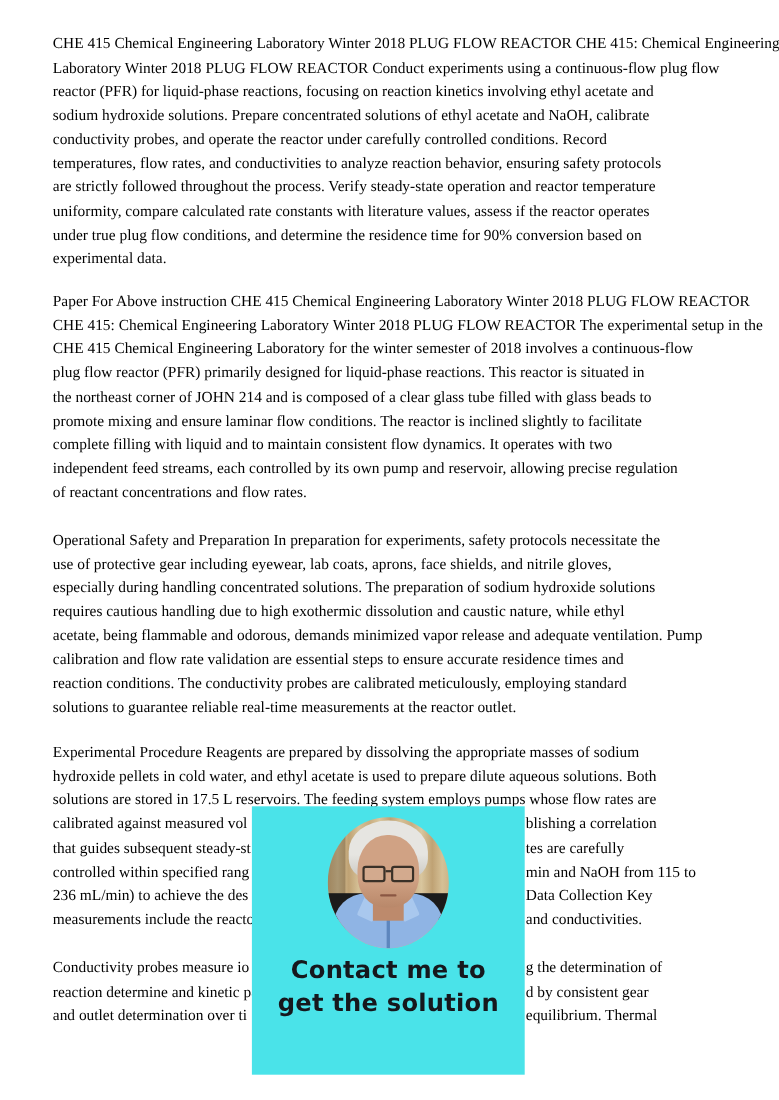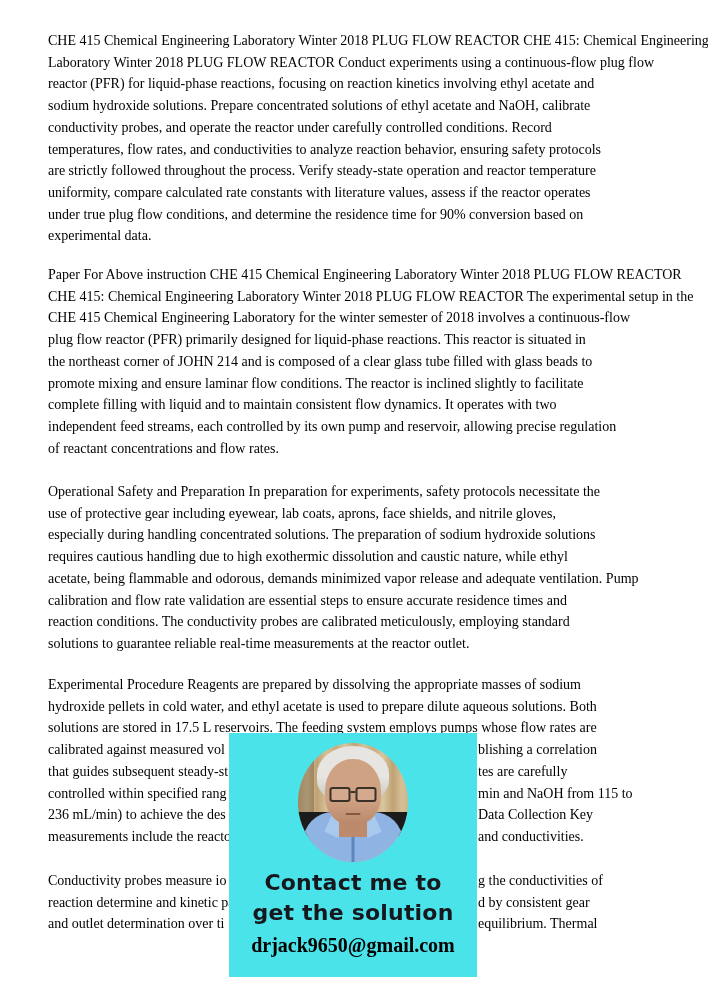--- a/index.html
+++ b/index.html
@@ -99,21 +99,21 @@
     width: 15px; height: 2px; background: #8a5743; border-radius: 1px; }
 </style>
 </head>
 <body>
 
 <div id="doc">
     <div class="para" style="top: 30px;"><div class="line">CHE 415 Chemical Engineering Laboratory Winter 2018 PLUG FLOW REACTOR CHE 415: Chemical Engineering</div><div class="line">Laboratory Winter 2018 PLUG FLOW REACTOR Conduct experiments using a continuous-flow plug flow</div><div class="line">reactor (PFR) for liquid-phase reactions, focusing on reaction kinetics involving ethyl acetate and</div><div class="line">sodium hydroxide solutions. Prepare concentrated solutions of ethyl acetate and NaOH, calibrate</div><div class="line">conductivity probes, and operate the reactor under carefully controlled conditions. Record</div><div class="line">temperatures, flow rates, and conductivities to analyze reaction behavior, ensuring safety protocols</div><div class="line">are strictly followed throughout the process. Verify steady-state operation and reactor temperature</div><div class="line">uniformity, compare calculated rate constants with literature values, assess if the reactor operates</div><div class="line">under true plug flow conditions, and determine the residence time for 90% conversion based on</div><div class="line">experimental data.</div></div>
     <div class="para" style="top: 264px;"><div class="line">Paper For Above instruction CHE 415 Chemical Engineering Laboratory Winter 2018 PLUG FLOW REACTOR</div><div class="line">CHE 415: Chemical Engineering Laboratory Winter 2018 PLUG FLOW REACTOR The experimental setup in the</div><div class="line">CHE 415 Chemical Engineering Laboratory for the winter semester of 2018 involves a continuous-flow</div><div class="line">plug flow reactor (PFR) primarily designed for liquid-phase reactions. This reactor is situated in</div><div class="line">the northeast corner of JOHN 214 and is composed of a clear glass tube filled with glass beads to</div><div class="line">promote mixing and ensure laminar flow conditions. The reactor is inclined slightly to facilitate</div><div class="line">complete filling with liquid and to maintain consistent flow dynamics. It operates with two</div><div class="line">independent feed streams, each controlled by its own pump and reservoir, allowing precise regulation</div><div class="line">of reactant concentrations and flow rates.</div></div>
     <div class="para" style="top: 481px;"><div class="line">Operational Safety and Preparation In preparation for experiments, safety protocols necessitate the</div><div class="line">use of protective gear including eyewear, lab coats, aprons, face shields, and nitrile gloves,</div><div class="line">especially during handling concentrated solutions. The preparation of sodium hydroxide solutions</div><div class="line">requires cautious handling due to high exothermic dissolution and caustic nature, while ethyl</div><div class="line">acetate, being flammable and odorous, demands minimized vapor release and adequate ventilation. Pump</div><div class="line">calibration and flow rate validation are essential steps to ensure accurate residence times and</div><div class="line">reaction conditions. The conductivity probes are calibrated meticulously, employing standard</div><div class="line">solutions to guarantee reliable real-time measurements at the reactor outlet.</div></div>
     <div class="para" style="top: 674px;"><div class="line">Experimental Procedure Reagents are prepared by dissolving the appropriate masses of sodium</div><div class="line">hydroxide pellets in cold water, and ethyl acetate is used to prepare dilute aqueous solutions. Both</div><div class="line">solutions are stored in 17.5 L reservoirs. The feeding system employs pumps whose flow rates are</div><div class="line"><span>calibrated against measured vol</span><span class="rfrag">blishing a correlation</span></div><div class="line"><span>that guides subsequent steady-st</span><span class="rfrag">tes are carefully</span></div><div class="line"><span>controlled within specified rang</span><span class="rfrag">min and NaOH from 115 to</span></div><div class="line"><span>236 mL/min) to achieve the des</span><span class="rfrag">Data Collection Key</span></div><div class="line"><span>measurements include the reacto</span><span class="rfrag">and conductivities.</span></div></div>
-    <div class="para" style="top: 870px;"><div class="line"><span>Conductivity probes measure io</span><span class="rfrag">g the conductivities of</span></div><div class="line"><span>reaction determine and kinetic pa</span><span class="rfrag">d by consistent gear</span></div><div class="line"><span>and outlet determination over ti</span><span class="rfrag">equilibrium. Thermal</span></div></div>
+    <div class="para" style="top: 870px;"><div class="line"><span>Conductivity probes measure io</span><span class="rfrag">g the determination of</span></div><div class="line"><span>reaction determine and kinetic pa</span><span class="rfrag">d by consistent gear</span></div><div class="line"><span>and outlet determination over ti</span><span class="rfrag">equilibrium. Thermal</span></div></div>
   </div>
 
 <div class="overlay">
   <div class="avatar">
     <div class="av-shade-left"></div>
     <div class="av-band"></div>
     <div class="av-shirt"></div>
     <div class="av-collar-l"></div>
     <div class="av-collar-r"></div>
     <div class="av-placket"></div>
@@ -122,14 +122,13 @@
     <div class="av-face"></div>
     <div class="av-glasses">
       <div class="lens"></div>
       <div class="bridge"></div>
       <div class="lens"></div>
     </div>
     <div class="av-mouth"></div>
   </div>
   <div class="msg msg-first">Contact me to</div>
   <div class="msg">get the solution</div>
-  <div class="email">drjack9650@gmail.com</div>
 </div>
 
 </body></html>

